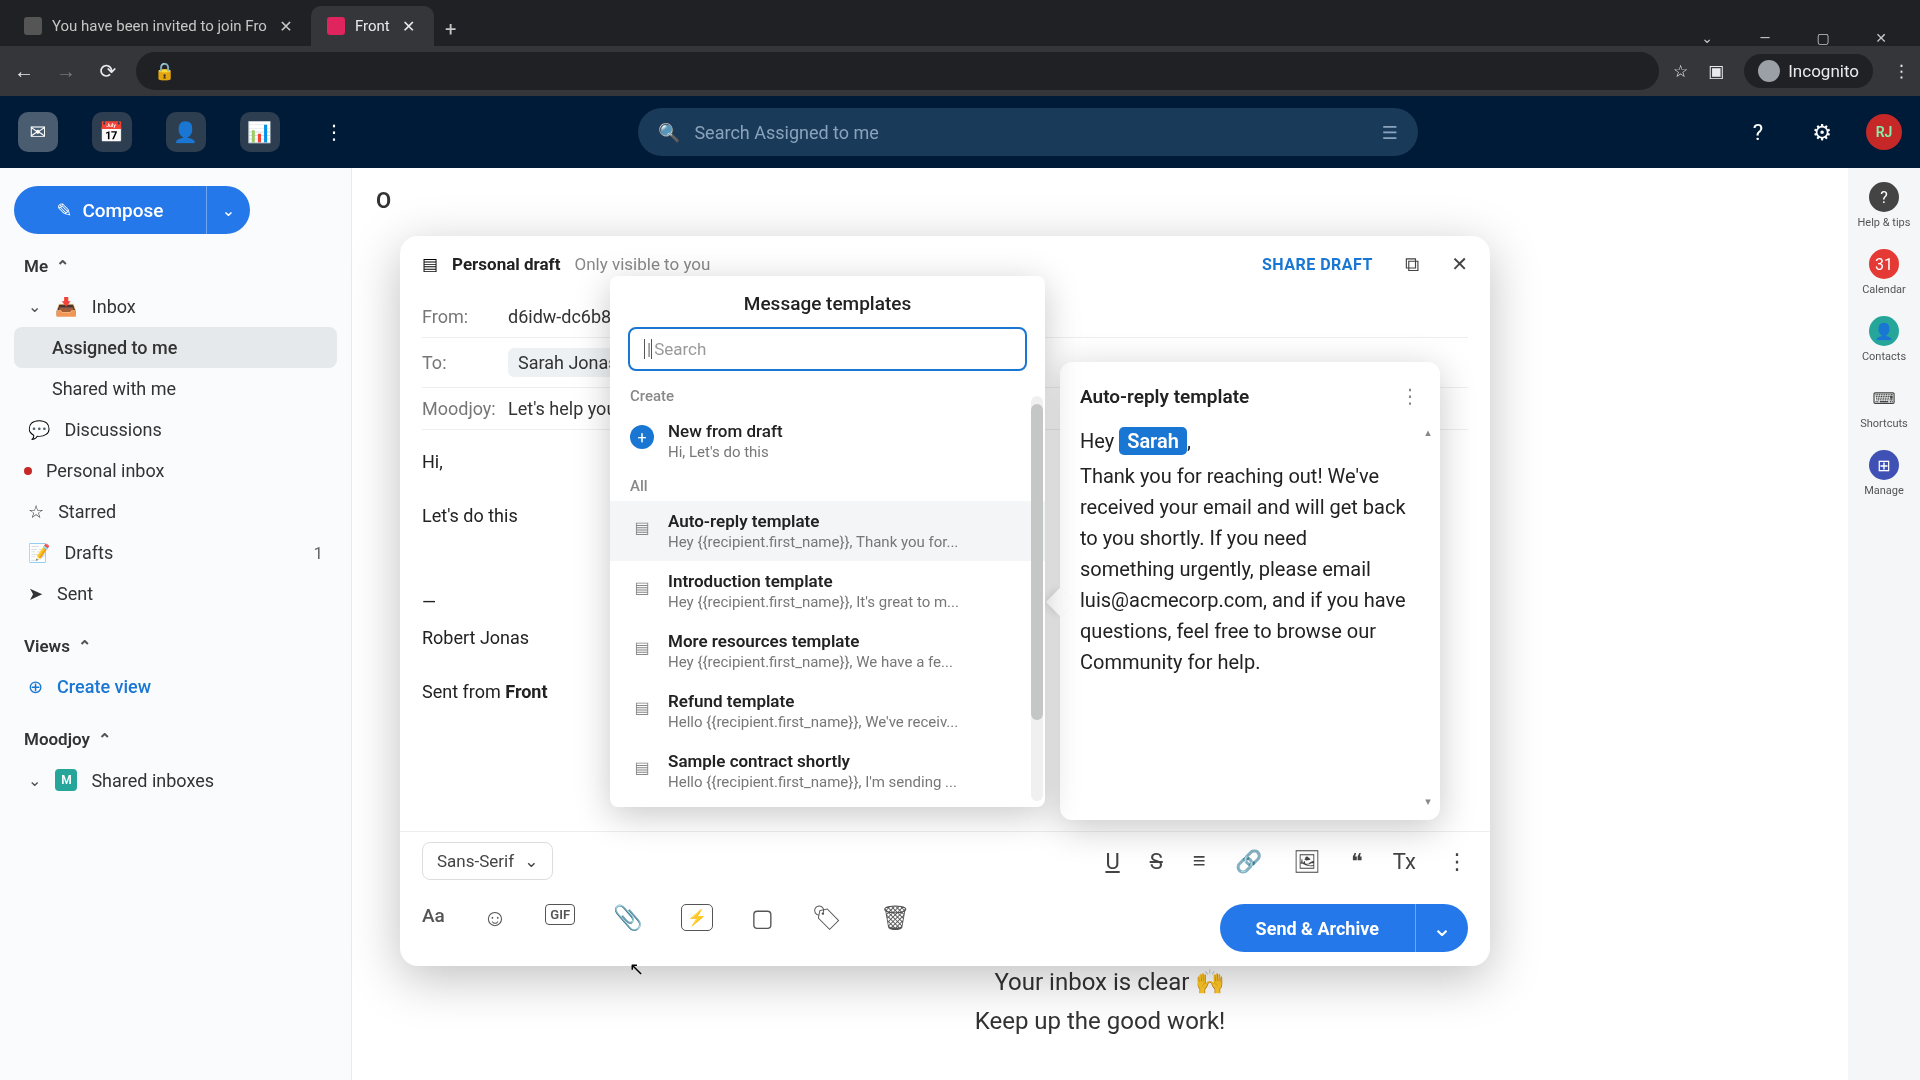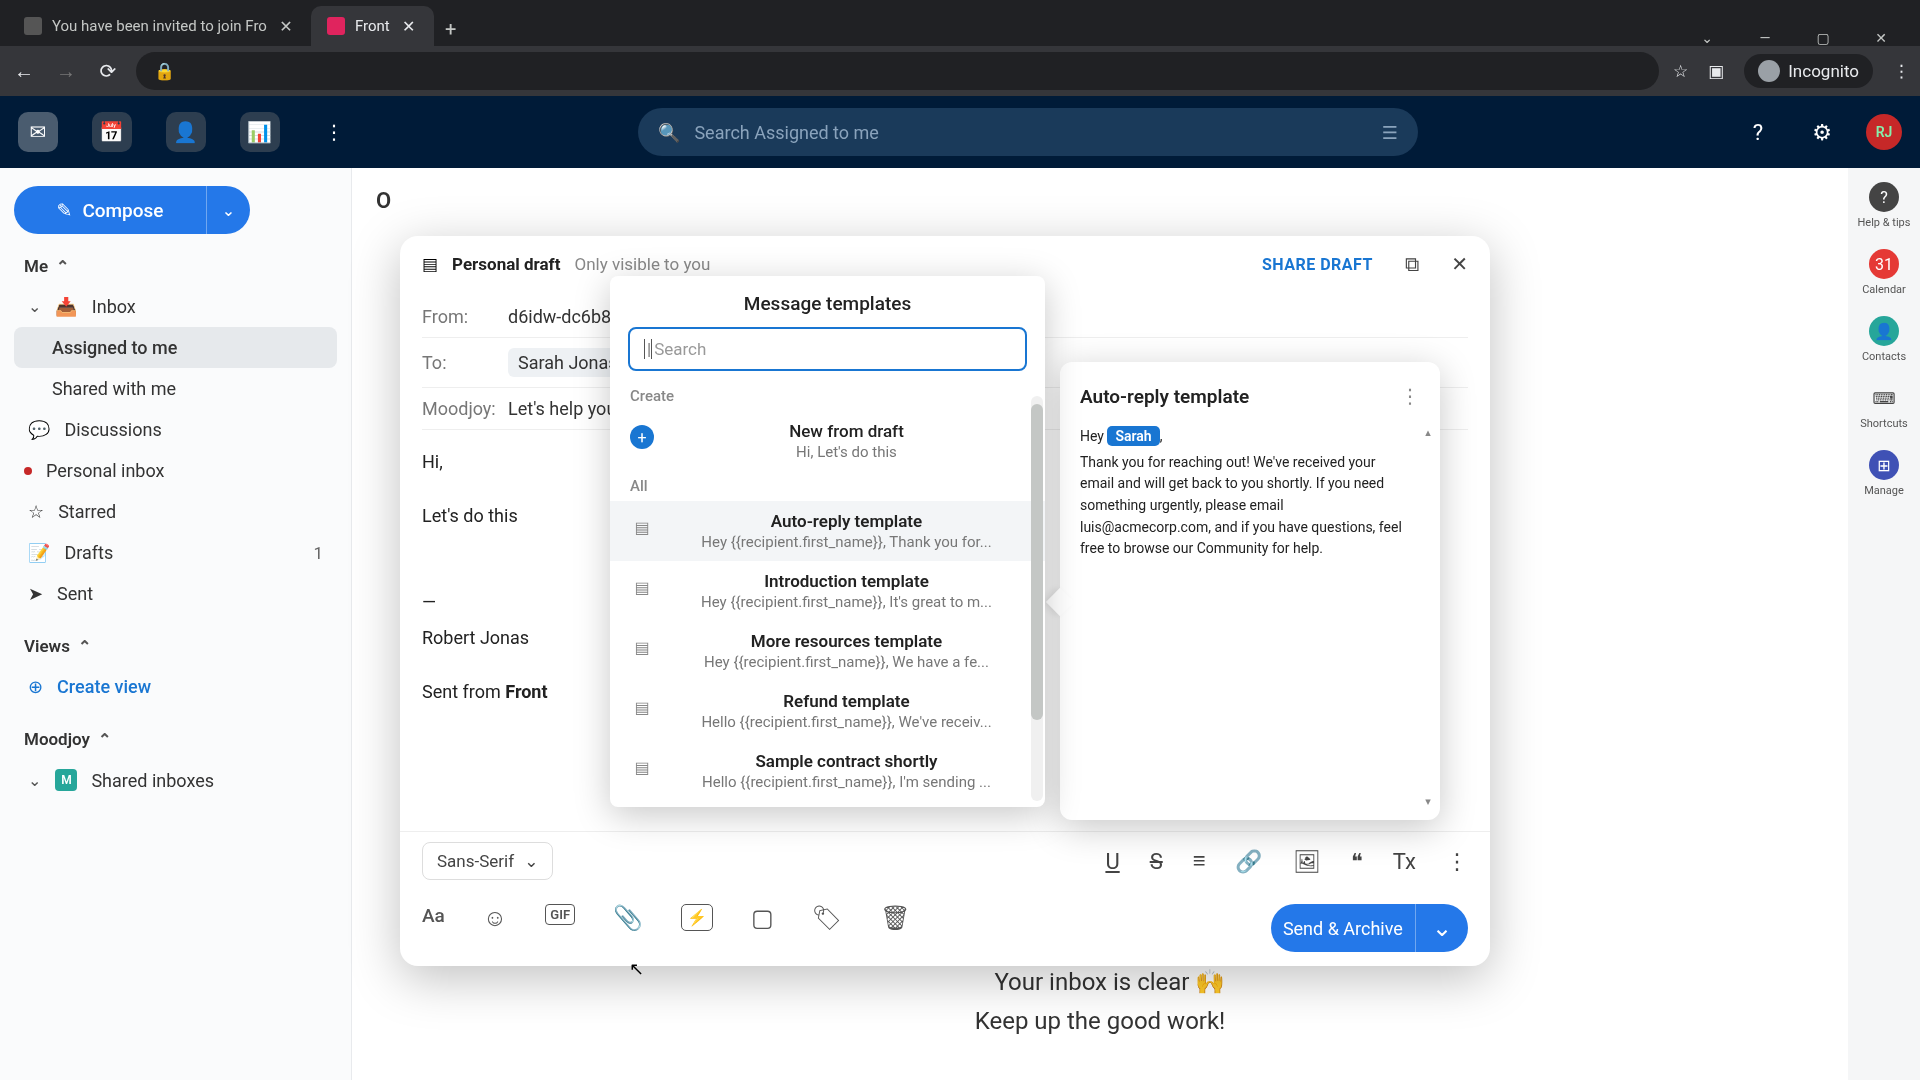--- a/index.html
+++ b/index.html
@@ -79,49 +79,49 @@
 .field-val { color: #333; }
 .to-chip { background: #eef1f4; border-radius: 6px; padding: 4px 10px; }
 .compose-body { flex: 1; padding: 10px 22px; font-size: 18px; color: #222; line-height: 2; }
 .sig-line { margin-top: 8px; }
 .front-brand { font-weight: 700; }
 
 .toolbar-row { display: flex; align-items: center; padding: 10px 22px; border-top: 1px solid #eee; gap: 48px; }
 .font-select { display: flex; align-items: center; gap: 10px; border: 1px solid #ddd; border-radius: 8px; padding: 8px 14px; font-size: 17px; color: #444; }
 .tool-group { margin-left: auto; display: flex; align-items: center; gap: 30px; font-size: 22px; color: #444; }
 .send-btn { display: flex; align-items: center; background: #2478e9; color: #fff; border-radius: 28px; height: 48px; }
-.send-main { padding: 0 12px; font-size: 18px; font-weight: 400; }
+.send-main { padding: 0 36px; font-size: 18px; font-weight: 700; }
 .send-chev { border-left: 1px solid rgba(255,255,255,0.35); padding: 0 16px; height: 100%; display: flex; align-items: center; }
 
 .compose-footer { display: flex; align-items: flex-start; padding: 14px 22px; gap: 38px; font-size: 24px; color: #555; }
 .footer-spacer { flex: 1; }
 
 
 .templates-pop { position: absolute; left: 610px; top: 276px; width: 435px; background: #fff; border-radius: 8px; box-shadow: 0 8px 36px rgba(0,0,0,0.22); z-index: 40; padding-bottom: 6px; }
 .templates-title { text-align: center; font-size: 19px; font-weight: 500; color: #222; padding: 16px 0 12px; }
 .templates-search { margin: 0 18px 10px; border: 2px solid #1976d2; border-radius: 8px; padding: 10px 14px; font-size: 17px; color: #777; background: #fff; }
 .templates-search span { border-left: 1px solid #555; padding-left: 2px; animation: none; }
 .tpl-section { padding: 6px 20px; font-size: 15px; color: #888; font-weight: 500; }
 .tpl-item { display: flex; align-items: flex-start; gap: 14px; padding: 10px 20px; cursor: pointer; }
 .tpl-item:hover, .tpl-item.sel { background: #f3f5f7; }
 .tpl-icon { width: 24px; height: 24px; border-radius: 50%; display: flex; align-items: center; justify-content: center; font-size: 16px; color: #888; margin-top: 4px; flex-shrink: 0; }
 .tpl-icon.plus { background: #1976d2; color: #fff; }
-.tpl-text { flex: 1; overflow: hidden; text-align: center; }
+.tpl-text { flex: 1; overflow: hidden; }
 .tpl-name { font-size: 17px; font-weight: 600; color: #222; margin-bottom: 2px; }
 .tpl-name.thin { font-weight: 500; }
 .tpl-prev { font-size: 15px; color: #777; white-space: nowrap; overflow: hidden; text-overflow: ellipsis; }
 .tpl-scroll { position: absolute; right: 2px; top: 120px; bottom: 6px; width: 12px; background: #f0f0f0; border-radius: 6px; }
 .tpl-thumb { width: 100%; background: #c4c7c5; border-radius: 6px; }
 
 
 .preview-pop { position: absolute; left: 1060px; top: 362px; width: 380px; height: 458px; background: #fff; border-radius: 12px; box-shadow: 0 8px 36px rgba(0,0,0,0.22); z-index: 35; padding: 22px 20px; }
 .preview-pop::before { content: ''; position: absolute; left: -10px; top: 230px; width: 20px; height: 20px; background: #fff; transform: rotate(45deg); box-shadow: -3px 3px 6px rgba(0,0,0,0.08); }
 .preview-hdr { display: flex; align-items: center; justify-content: space-between; margin-bottom: 18px; }
 .preview-title { font-size: 19px; font-weight: 600; color: #222; }
-.preview-body { font-size: 14px; color: #222; line-height: 1.55; padding-right: 14px; }
+.preview-body { font-size: 20px; color: #222; line-height: 1.55; padding-right: 14px; }
 .token { background: #1976d2; color: #fff; border-radius: 5px; padding: 2px 8px; font-weight: 600; }
 .preview-scroll { position: absolute; right: 6px; top: 64px; bottom: 12px; width: 12px; }
 .preview-scroll .up, .preview-scroll .dn { font-size: 11px; color: #888; text-align: center; }
 
 
 .cursor { position: absolute; left: 629px; top: 958px; font-size: 18px; z-index: 100; pointer-events: none; }
 </style>
 </head>
 <body>
 

